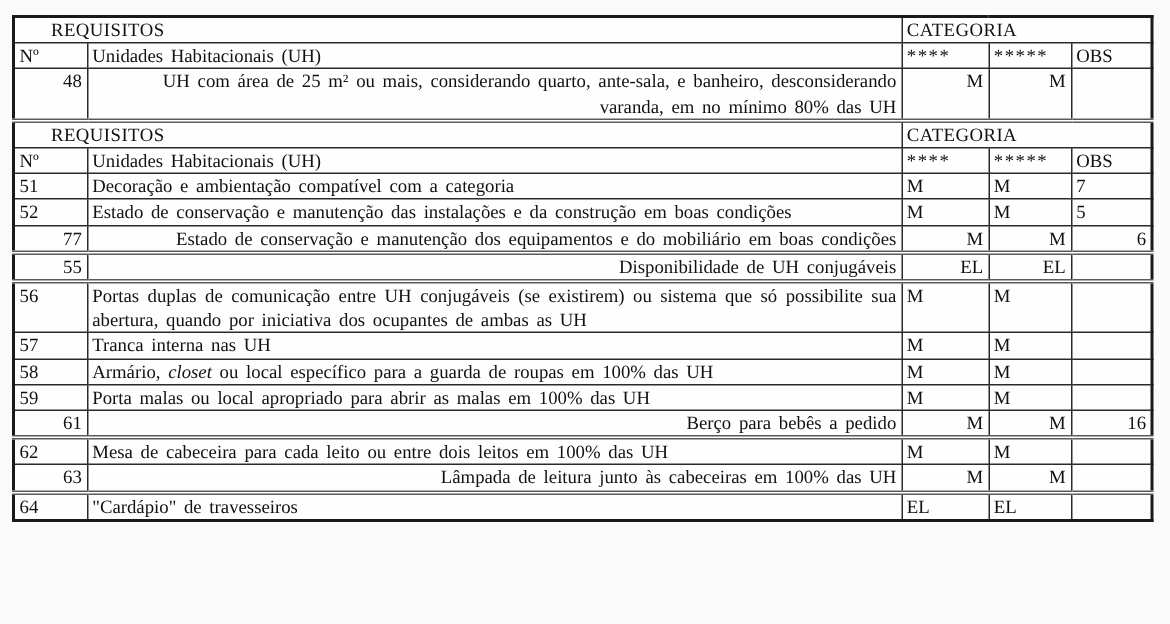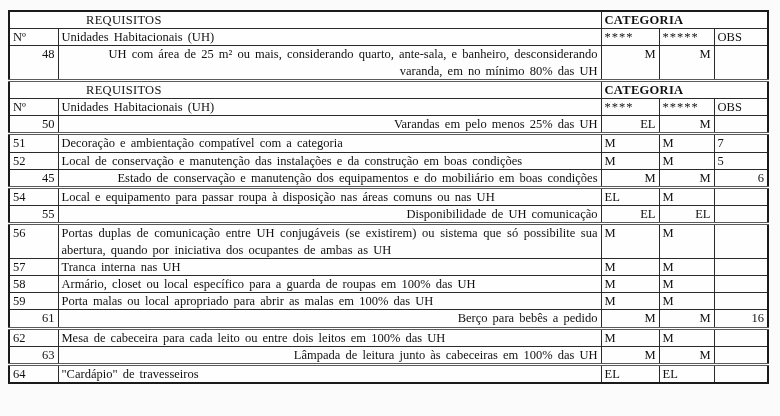--- a/index.html
+++ b/index.html
@@ -36,28 +36,28 @@
     font-size: 12.5px;
     line-height: 16.2px;
     padding: 0 3px;
     vertical-align: top;
     word-spacing: 2px;
     overflow: hidden;
     white-space: normal;
   }
   tr { height: 16px; }
   td.h-req {
-    padding-left: 76px;
+    padding-left: 24px;
     letter-spacing: 0.3px;
   }
-  td.h-cat { letter-spacing: 0.3px; font-weight: bold; }
+  td.h-cat { letter-spacing: 0.3px; }
   td.td-desc { text-align: justify; }
   td.td-stars { letter-spacing: 1px; }
   tr.thick > td { border-bottom: 3px double #5a5a5a; text-align: right; }
-  .it { }
+  .it { font-style: italic; }
 </style>
 </head>
 <body>
 
 <div class="page">
   <table class="req-table">
     <colgroup>
       <col class="c-num">
         <col class="c-desc">
         <col class="c-s4">
@@ -91,58 +91,44 @@
         <td class="h-req" colspan="2">REQUISITOS</td>
         <td class="h-cat" colspan="3">CATEGORIA</td>
       </tr>
       <tr>
         <td>Nº</td>
         <td>Unidades Habitacionais (UH)</td>
         <td class="td-stars">****</td>
         <td class="td-stars">*****</td>
         <td>OBS</td>
       </tr>
-        <tr class="thick">
-      <td class="td-num">50</td>
-      <td class="td-desc">Varandas em pelo menos 25% das UH</td>
-      <td class="td-cat">EL</td>
-      <td class="td-cat">M</td>
-      <td class="td-obs"></td>
-    </tr>
         <tr>
       <td class="td-num">51</td>
       <td class="td-desc">Decoração e ambientação compatível com a categoria</td>
       <td class="td-cat">M</td>
       <td class="td-cat">M</td>
       <td class="td-obs">7</td>
     </tr>
         <tr>
       <td class="td-num">52</td>
-      <td class="td-desc">Local de conservação e manutenção das instalações e da construção em boas condições</td>
+      <td class="td-desc">Estado de conservação e manutenção das instalações e da construção em boas condições</td>
       <td class="td-cat">M</td>
       <td class="td-cat">M</td>
       <td class="td-obs">5</td>
     </tr>
         <tr class="thick">
-      <td class="td-num">45</td>
+      <td class="td-num">77</td>
       <td class="td-desc">Estado de conservação e manutenção dos equipamentos e do mobiliário em boas condições</td>
       <td class="td-cat">M</td>
       <td class="td-cat">M</td>
       <td class="td-obs">6</td>
     </tr>
-        <tr>
-      <td class="td-num">54</td>
-      <td class="td-desc">Local e equipamento para passar roupa à disposição nas áreas comuns ou nas UH</td>
-      <td class="td-cat">EL</td>
-      <td class="td-cat">M</td>
-      <td class="td-obs"></td>
-    </tr>
         <tr class="thick">
       <td class="td-num">55</td>
-      <td class="td-desc">Disponibilidade de UH comunicação</td>
+      <td class="td-desc">Disponibilidade de UH conjugáveis</td>
       <td class="td-cat">EL</td>
       <td class="td-cat">EL</td>
       <td class="td-obs"></td>
     </tr>
         <tr>
       <td class="td-num">56</td>
       <td class="td-desc">Portas duplas de comunicação entre UH conjugáveis (se existirem) ou sistema que só possibilite sua abertura, quando por iniciativa dos ocupantes de ambas as UH</td>
       <td class="td-cat">M</td>
       <td class="td-cat">M</td>
       <td class="td-obs"></td>

